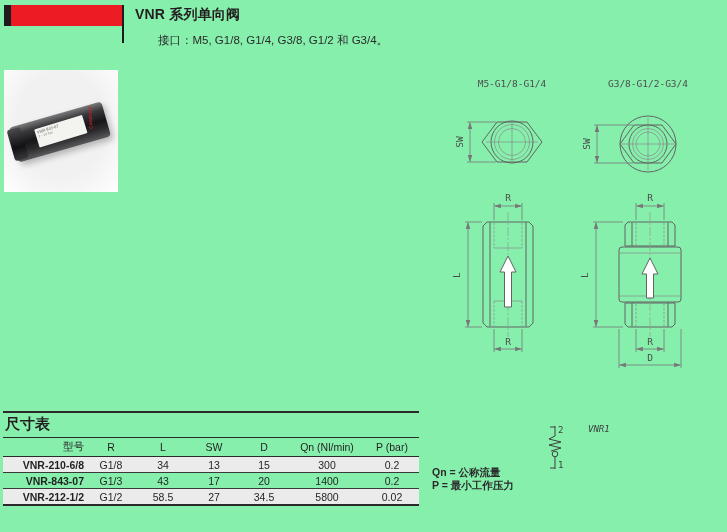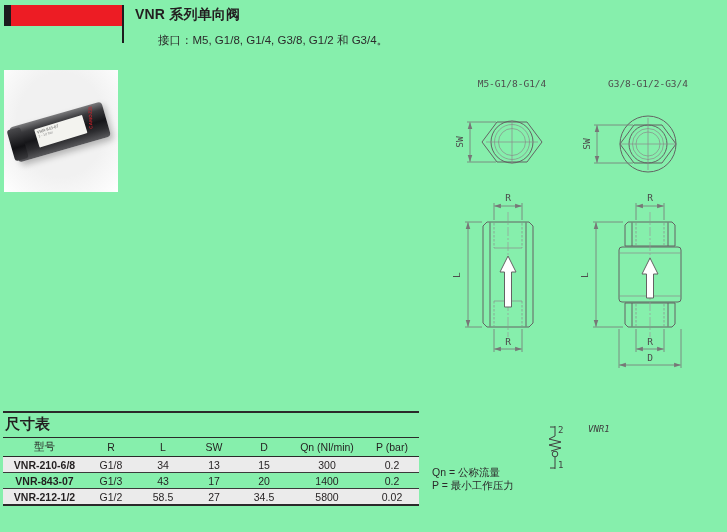--- a/index.html
+++ b/index.html
@@ -41,31 +41,31 @@
   .drawing .thin{stroke:#8a8a8a;fill:none;stroke-width:.7;}
   .drawing .dim{stroke:#777;fill:none;stroke-width:.8;}
   .drawing .cl{stroke:#9a9a9a;fill:none;stroke-width:.7;stroke-dasharray:9 2 2 2;}
   .drawing .thr{stroke:#8a8a8a;fill:none;stroke-width:.7;stroke-dasharray:2.5 1.5;}
   .drawing .flow{fill:#ffffff;stroke:#636363;stroke-width:1;}
   .drawing .sym{stroke:#3f3f3f;fill:none;stroke-width:1;}
   .drawing text.symtxt{font-size:9px;fill:#3f3f3f;}
   .drawing text.symname{font-size:9px;font-style:italic;fill:#3f3f3f;}
 
   
-  .note{position:absolute;left:432px;font-size:10.5px;color:#2b2b2b;}
+  .note{position:absolute;left:432px;font-size:10.5px;color:#2b2b2b;font-weight:bold;}
   .note.qn{top:466px;} .note.p{top:479px;}
 
   
   .tbl-wrap{position:absolute;left:3px;top:411px;width:416px;}
   .tbl-caption{font-size:15px;font-weight:bold;border-top:2px solid #2a2a2a;
                border-bottom:1.5px solid #2a2a2a;padding:2px 2px 3px 2px;}
   table.dims{width:100%;border-collapse:collapse;font-size:10.5px;}
   table.dims th{font-weight:normal;border-bottom:1.5px solid #2a2a2a;padding:2px 1px;}
   table.dims td{padding:1.5px 1px;text-align:center;border-bottom:1px solid #3a3a3a;}
-  table.dims td:first-child, table.dims th:first-child{text-align:center;padding-left:2px;font-weight:bold;}
+  table.dims td:first-child, table.dims th:first-child{text-align:right;padding-left:2px;font-weight:bold;}
   table.dims th:first-child{font-weight:normal;}
   table.dims tbody tr:nth-child(odd){background:#ebebeb;}
   table.dims tbody tr:last-child td{border-bottom:2px solid #2a2a2a;margin-top:8px;}
 </style>
 </head>
 <body>
 
 <div id="page">
 
   <div class="black-tab"></div>

